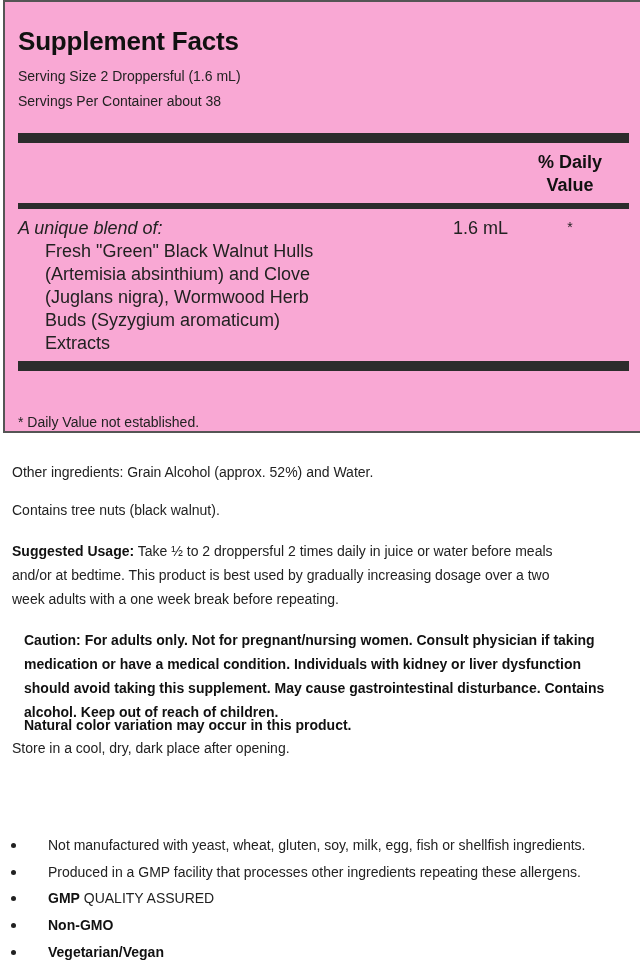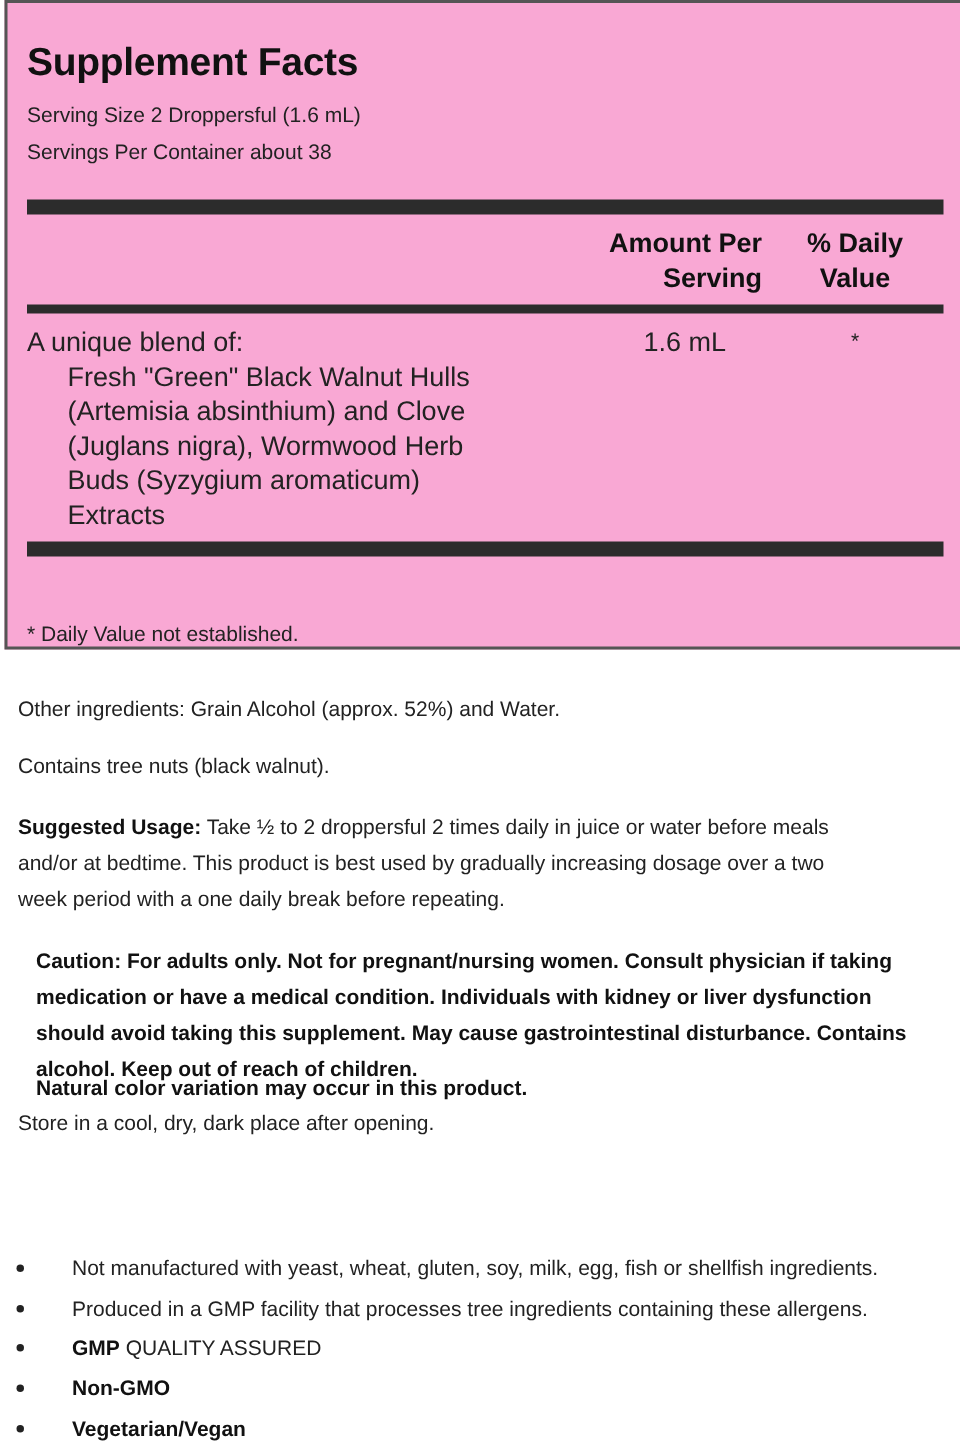--- a/index.html
+++ b/index.html
@@ -54,23 +54,23 @@
       line-height: 23px;
     }
     .hdr-amount { left: 372px; top: 149px; width: 131px; text-align: right; }
     .hdr-dv { left: 522px; top: 149px; width: 86px; text-align: center; }
     .row-text {
       position: absolute;
       font-size: 18px;
       line-height: 23px;
       color: #222222;
     }
-    .blend-name { left: 13px; top: 215px; }
+    .blend-name { left: 13px; top: 215px; font-style: italic; }
     .blend-detail { left: 40px; top: 238px; width: 330px; }
-    .blend-amount { left: 400px; top: 215px; width: 103px; text-align: center; }
+    .blend-amount { left: 400px; top: 215px; width: 103px; text-align: right; }
     .blend-dv { left: 545px; top: 214px; width: 40px; text-align: center; font-size: 14px; }
     .footnote {
       position: absolute;
       left: 13px;
       top: 388px;
       font-size: 14px;
       color: #222222;
       margin-top: 24px;
     }
     .para {
@@ -114,24 +114,20 @@
 </head>
 <body>
 
 <div class="facts-box">
   <h1 class="facts-title">Supplement Facts</h1>
   <div class="serving-line" style="top:66px;">Serving Size 2 Droppersful (1.6 mL)</div>
   <div class="serving-line" style="top:91px;">Servings Per Container about 38</div>
 
   <div class="bar" style="top:131px;height:10px;"></div>
 
-  <div class="hdr hdr-amount">
-    <div>Amount Per</div>
-    <div>Serving</div>
-  </div>
   <div class="hdr hdr-dv">
     <div>% Daily</div>
     <div>Value</div>
   </div>
 
   <div class="bar" style="top:201px;height:6px;"></div>
 
   <div class="row-text blend-name">A unique blend of:</div>
   <div class="row-text blend-detail">
     <div>Fresh "Green" Black Walnut Hulls</div>
@@ -147,33 +143,33 @@
 
   <div class="footnote">* Daily Value not established.</div>
 </div>
 
 <p class="para" style="top:448px;">Other ingredients: Grain Alcohol (approx. 52%) and Water.</p>
 <p class="para" style="top:486px;">Contains tree nuts (black walnut).</p>
 
 <p class="para" style="top:527px;">
   <b>Suggested Usage:</b><span> Take ½ to 2 droppersful 2 times daily in juice or water before meals</span><br>
   <span>and/or at bedtime. This product is best used by gradually increasing dosage over a two</span><br>
-  <span>week period with a one daily break before repeating.</span>
+  <span>week adults with a one week break before repeating.</span>
 </p>
 
 <p class="para bold-para" style="top:616px;">
   <span>Caution: For adults only. Not for pregnant/nursing women. Consult physician if taking</span><br>
   <span>medication or have a medical condition. Individuals with kidney or liver dysfunction</span><br>
   <span>should avoid taking this supplement. May cause gastrointestinal disturbance. Contains</span><br>
   <span>alcohol. Keep out of reach of children.</span>
 </p>
 
 <p class="para bold-para" style="top:701px;">Natural color variation may occur in this product.</p>
 <p class="para" style="top:724px;">Store in a cool, dry, dark place after opening.</p>
 
 <ul class="bullets">
   <li><span class="dot"></span><b></b><span>Not manufactured with yeast, wheat, gluten, soy, milk, egg, fish or shellfish ingredients.</span></li>
-  <li><span class="dot"></span><b></b><span>Produced in a GMP facility that processes tree ingredients containing these allergens.</span></li>
+  <li><span class="dot"></span><b></b><span>Produced in a GMP facility that processes other ingredients repeating these allergens.</span></li>
   <li><span class="dot"></span><b>GMP</b><span> QUALITY ASSURED</span></li>
   <li><span class="dot"></span><b>Non-GMO</b><span></span></li>
   <li><span class="dot"></span><b>Vegetarian/Vegan</b><span></span></li>
 
 </ul>
 
 </body></html>

